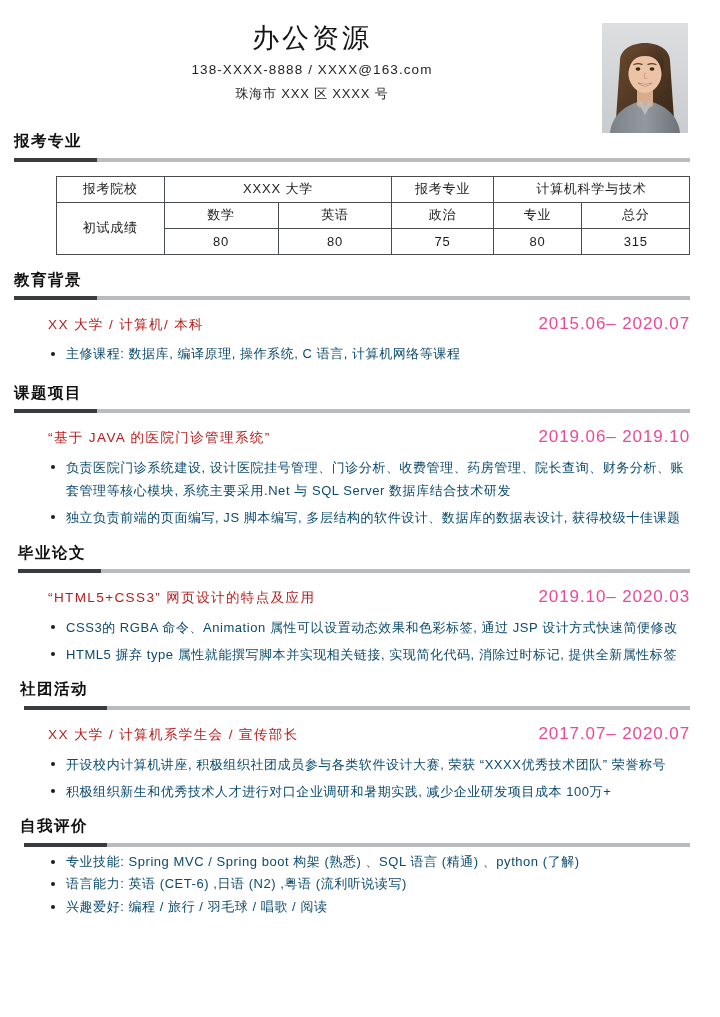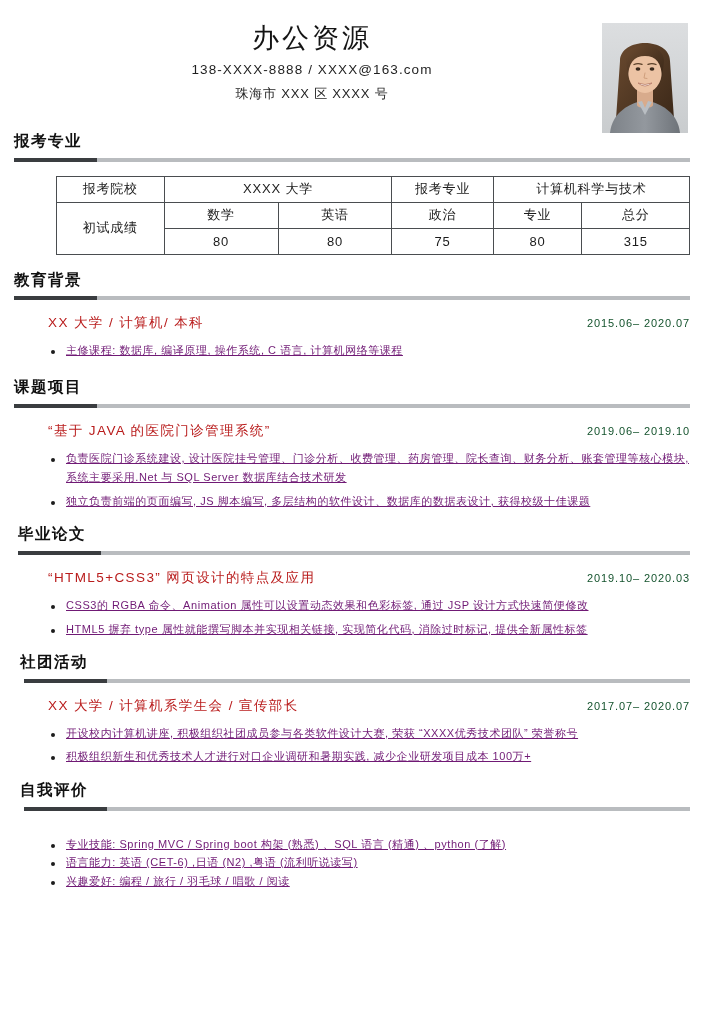--- a/index.html
+++ b/index.html
@@ -133,41 +133,40 @@
     align-items: baseline;
     padding: 14px 30px 0 48px;
   }
   .entry-title {
     font-size: 13.5px;
     letter-spacing: 1.4px;
     color: #b91c1c;
     font-weight: 400;
   }
   .entry-date {
-    font-size: 11px;
+    font-size: 17px;
     letter-spacing: 0.9px;
-    color: #14532d;
+    color: #ec4899;
     white-space: nowrap;
   }
 
   
   ul.bullets {
     margin: 9px 0 0 0;
     padding: 0 30px 0 64px;
     list-style: none;
   }
   ul.bullets li {
     position: relative;
-    font-size: 11px;
+    font-size: 13px;
     line-height: 1.72;
     letter-spacing: 0.55px;
-    color: #701a75;
+    color: #0c4a6e;
     margin-bottom: 2px;
     padding-left: 2px;
-    text-decoration: underline;
   }
   ul.bullets li::before {
     content: "";
     position: absolute;
     left: -13px;
     top: 9px;
     width: 4px;
     height: 4px;
     border-radius: 50%;
     background: #1c1c1c;
@@ -344,20 +343,20 @@
     </ul>
   </div>
 
   <div class="gap-sm"></div>
 
   <div class="section indent-2">
     <div class="sec-head">
       <span class="sec-title">自我评价</span>
     </div>
     <div class="rule-wrap"></div>
-    <ul class="bullets tight" style="margin-top:24px">
+    <ul class="bullets tight" style="margin-top:4px">
       <li>专业技能: Spring MVC / Spring boot 构架 (熟悉) 、SQL 语言 (精通) 、python (了解)</li>
       <li>语言能力: 英语 (CET-6) ,日语 (N2) ,粤语 (流利听说读写)</li>
       <li>兴趣爱好: 编程 / 旅行 / 羽毛球 / 唱歌 / 阅读</li>
     </ul>
   </div>
 
 </div>
 
 </body></html>

